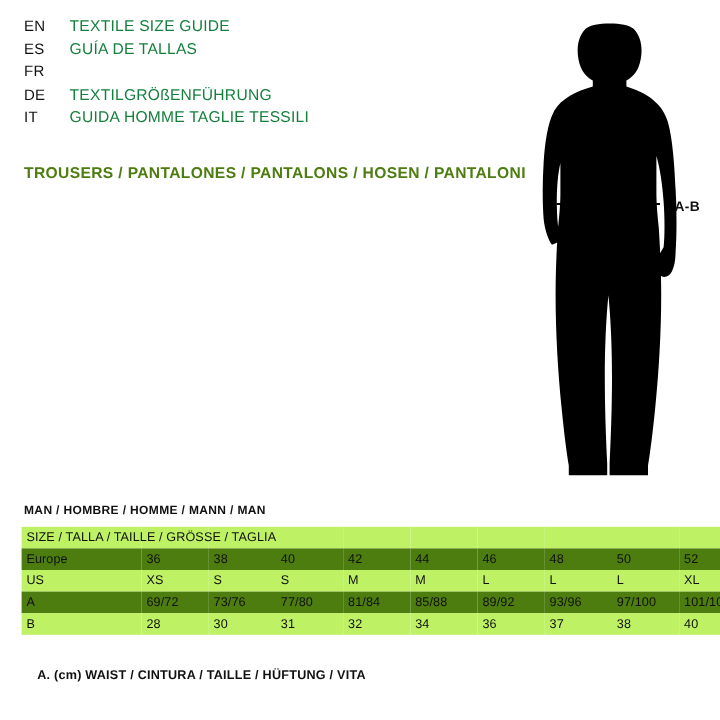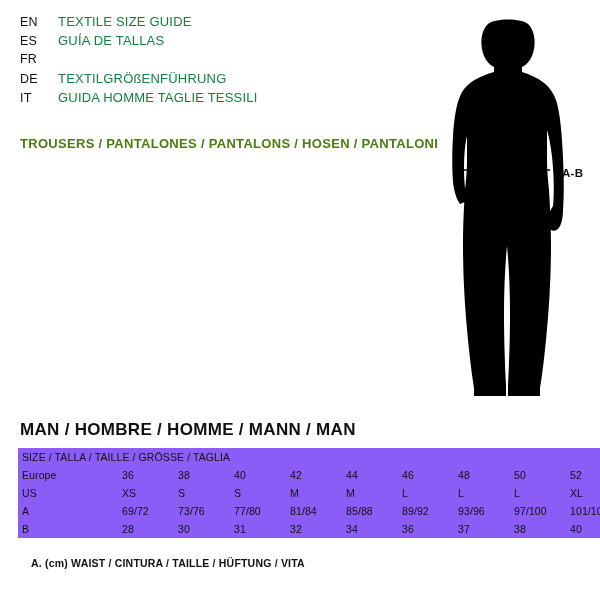--- a/index.html
+++ b/index.html
@@ -77,44 +77,44 @@
   }
 
   
   .table-section {
     position: absolute;
     left: 18px;
     top: 420px;
     width: 564px;
   }
   .man-title {
-    font-size: 17px;
+    font-size: 10px;
     font-weight: bold;
     letter-spacing: 0.3px;
     color: #111;
     margin-bottom: 8px;
     padding-left: 2px;
   }
   table.size-table {
     border-collapse: collapse;
     width: 564px;
     table-layout: fixed;
   }
   table.size-table td {
     font-size: 10.5px;
     color: #111;
     padding: 3px 0 3px 4px;
     white-space: nowrap;
     letter-spacing: 0.1px;
   }
   table.size-table tr.shaded td {
-    background: #8b5cf6;
+    background: #bef264;
   }
   table.size-table tr.plain td {
-    background: #8b5cf6;
+    background: #4d7c0f;
   }
   td.col-label {
     width: 96px;
   }
   td.col-val {
     width: 52px;
   }
 
   
   .footnotes {

